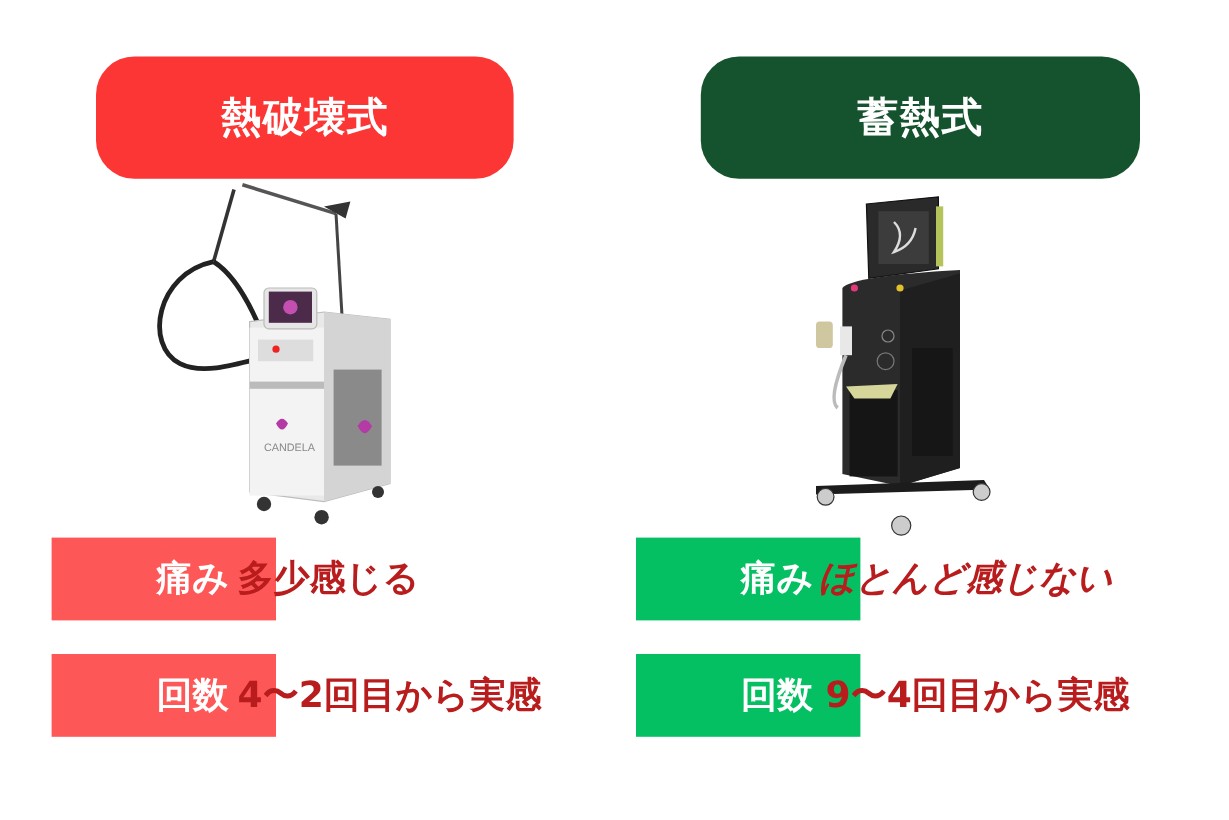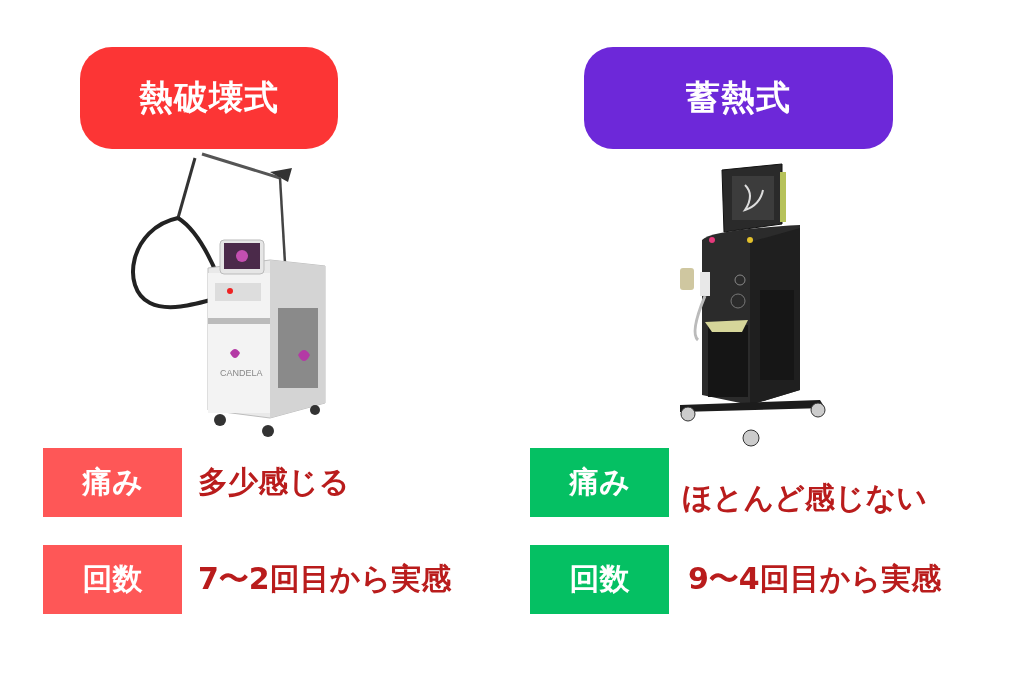--- a/index.html
+++ b/index.html
@@ -5,26 +5,26 @@
     html, body { margin: 0; padding: 0; }
     body {
       width: 1024px; height: 683px; background: #ffffff; position: relative; overflow: hidden;
       font-family: "DejaVu Sans", "Liberation Sans", sans-serif;
     }
     .pill {
       position: absolute; border-radius: 32px; color: #fff; font-weight: bold;
       font-size: 34px; display: flex; align-items: center; justify-content: center;
       letter-spacing: 1px;
     }
-    .pill.red { left: 80px; top: 47px; width: 258px; height: 102px; background: #fc3535; }
-    .pill.green { left: 584px; top: 47px; width: 309px; height: 102px; background: #6d28d9; border-radius: 29px; }
+    .pill.red { left: 80px; top: 47px; width: 348px; height: 102px; background: #fc3535; }
+    .pill.green { left: 584px; top: 47px; width: 366px; height: 102px; background: #14532d; }
 
     .label-box {
       position: absolute; width: 139px; height: 69px; color: #fff; font-weight: bold;
-      font-size: 30px; display: flex; align-items: center; justify-content: center;
+      font-size: 30px; display: flex; align-items: center; justify-content: center; padding-left: 48px;
     }
     .label-box.red { background: #fe5757; }
     .label-box.green { background: #05c063; }
     .value-text {
       position: absolute; height: 69px; display: flex; align-items: center;
       color: #b91c1c; font-weight: bold; font-size: 30px; white-space: nowrap;
     }
 
     .device { position: absolute; }
   </style>
@@ -63,21 +63,21 @@
 
   <circle cx="100" cy="272" r="6" fill="#333"></circle>
   <circle cx="148" cy="283" r="6" fill="#333"></circle>
   <circle cx="195" cy="262" r="5" fill="#333"></circle>
 </svg>
 
 <div class="label-box red" style="left:43px; top:448px;">痛み</div>
 <div class="value-text" style="left:198px; top:448px;">多少感じる</div>
 
 <div class="label-box red" style="left:43px; top:545px;">回数</div>
-<div class="value-text" style="left:198px; top:545px;">7〜2回目から実感</div>
+<div class="value-text" style="left:198px; top:545px;">4〜2回目から実感</div>
 
 <div class="pill green">蓄熱式</div>
 
 <svg class="device" style="left:650px; top:160px;" width="190" height="290" viewBox="0 0 190 290">
 
   <path d="M72 10 L132 4 L132 64 L74 72 Z" fill="#2a2a2a" stroke="#111"></path>
   <rect x="82" y="16" width="42" height="44" fill="#3c3c3c"></rect>
   <path d="M95 25 q10 10 0 25 q15 -5 18 -20" fill="none" stroke="#ddd" stroke-width="2"></path>
   <rect x="130" y="12" width="6" height="50" fill="#b6c25a"></rect>
 
@@ -96,16 +96,16 @@
   <rect x="50" y="112" width="10" height="24" fill="#e8e8e8"></rect>
   <path d="M55 136 C 45 160, 42 175, 48 180" fill="none" stroke="#bbb" stroke-width="3"></path>
 
   <path d="M30 245 L170 240 L175 248 L30 252 Z" fill="#1c1c1c"></path>
   <circle cx="38" cy="254" r="7" fill="#ccc" stroke="#333"></circle>
   <circle cx="168" cy="250" r="7" fill="#ccc" stroke="#333"></circle>
   <circle cx="101" cy="278" r="8" fill="#ccc" stroke="#333"></circle>
 </svg>
 
 <div class="label-box green" style="left:530px; top:448px;">痛み</div>
-<div class="value-text" style="left:682px; top:464px;">ほとんど感じない</div>
+<div class="value-text" style="left:682px; top:448px;font-style:italic;">ほとんど感じない</div>
 
 <div class="label-box green" style="left:530px; top:545px;">回数</div>
 <div class="value-text" style="left:688px; top:545px;">9〜4回目から実感</div>
 
 </body></html>

